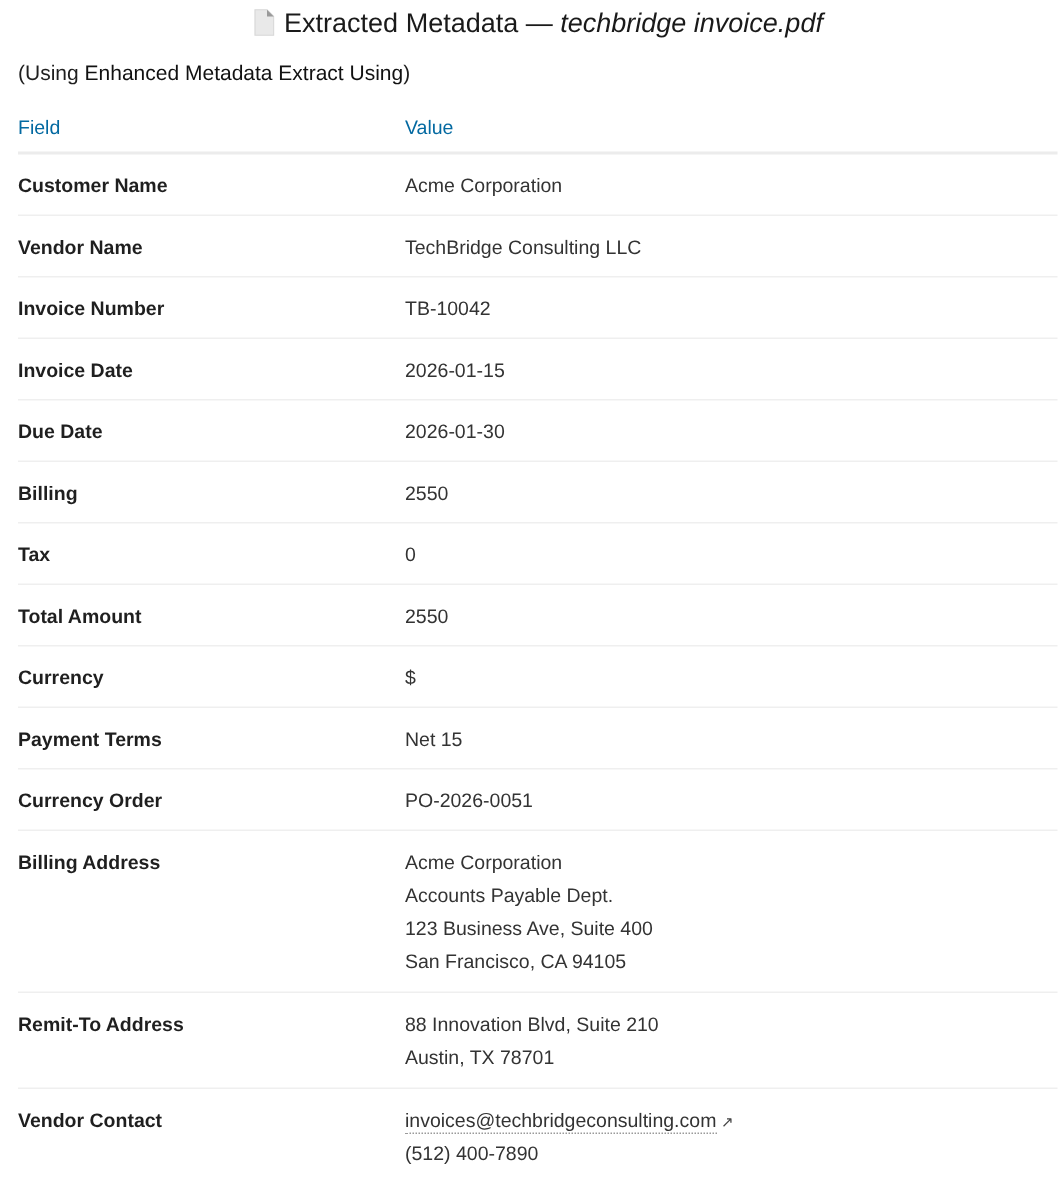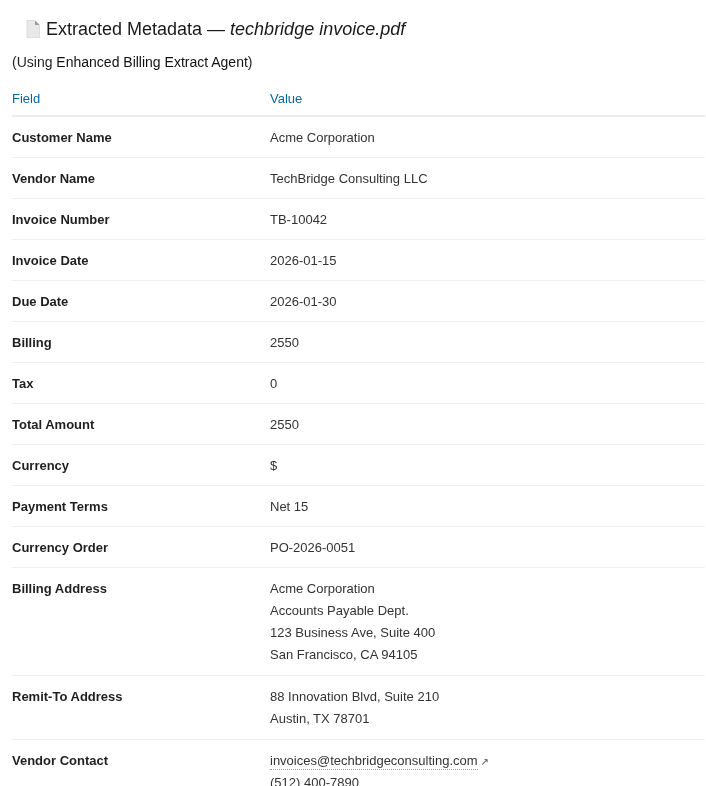--- a/index.html
+++ b/index.html
@@ -13,27 +13,28 @@
       overflow: hidden;
       font-family: "Liberation Sans", "DejaVu Sans", sans-serif;
       color: #1f1f1f;
     }
     .wrap {
       padding: 0 0 0 12px;
     }
     .title {
       display: flex;
       align-items: center;
-      margin: 14px;
+      margin: 0;
       padding-top: 4px;
       height: 22px;
       font-size: 18px;
       font-weight: normal;
       color: #1a1a1a;
       white-space: nowrap;
+      justify-content: center;
     }
     .file-icon {
       display: inline-block;
       width: 14px;
       height: 18px;
       margin-right: 6px;
       position: relative;
     }
     .file-icon svg { display: block; }
     .title-file {
@@ -109,21 +110,21 @@
     <span class="file-icon">
       <svg width="14" height="18" viewBox="0 0 14 18">
         <path d="M1 0.5 H9 L13.5 5 V17.5 H1 Z" fill="#e9e9e9" stroke="#d8d8d8" stroke-width="0.8"></path>
         <path d="M9 0.5 V5 H13.5 Z" fill="#9a9a9a"></path>
       </svg>
     </span>
     <span>Extracted Metadata —</span>
     <span class="title-file">techbridge invoice.pdf</span>
   </h1>
 
-  <p class="subtitle"><span>(Using </span><span class="agent">Enhanced Billing Extract Agent</span><span>)</span></p>
+  <p class="subtitle"><span>(Using </span><span class="agent">Enhanced Metadata Extract Using</span><span>)</span></p>
 
   <table>
     <thead>
       <tr>
         <th class="col-field">Field</th>
         <th>Value</th>
       </tr>
     </thead>
     <tbody>
       <tr>

